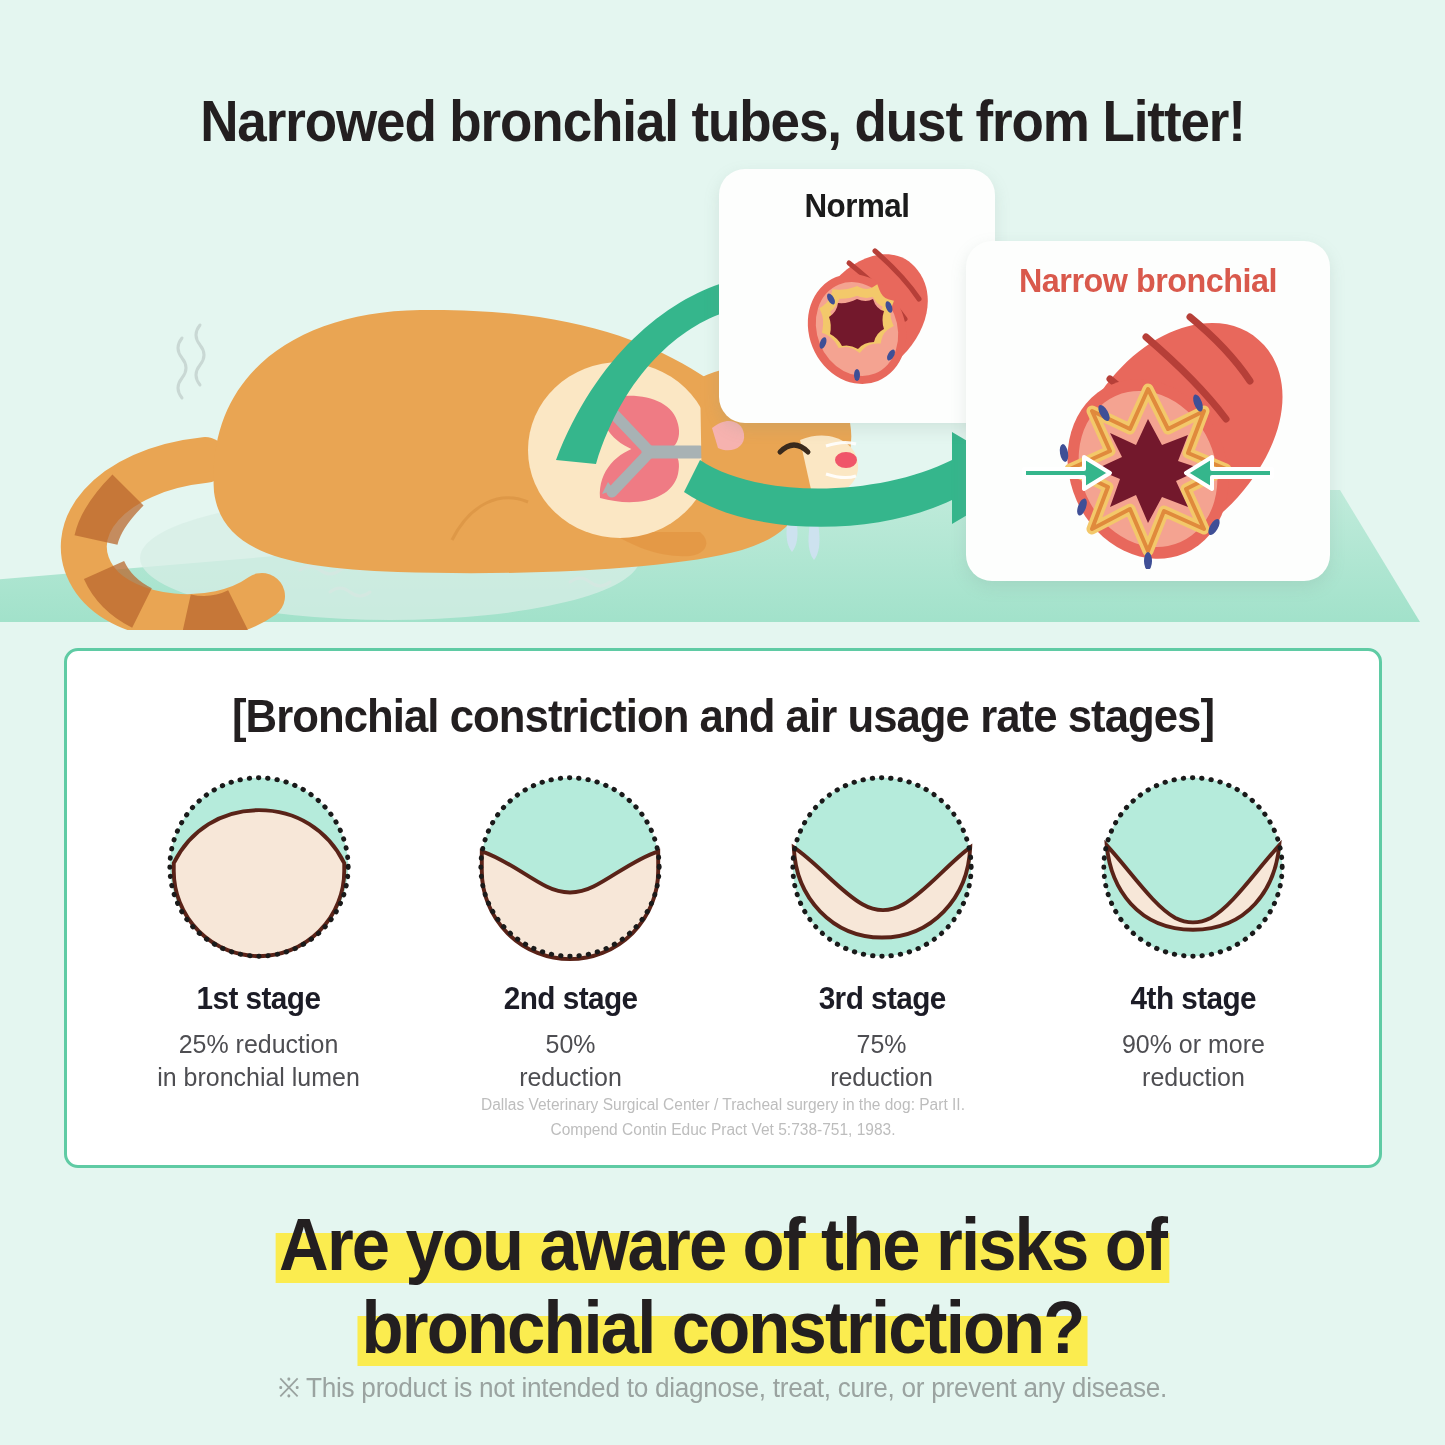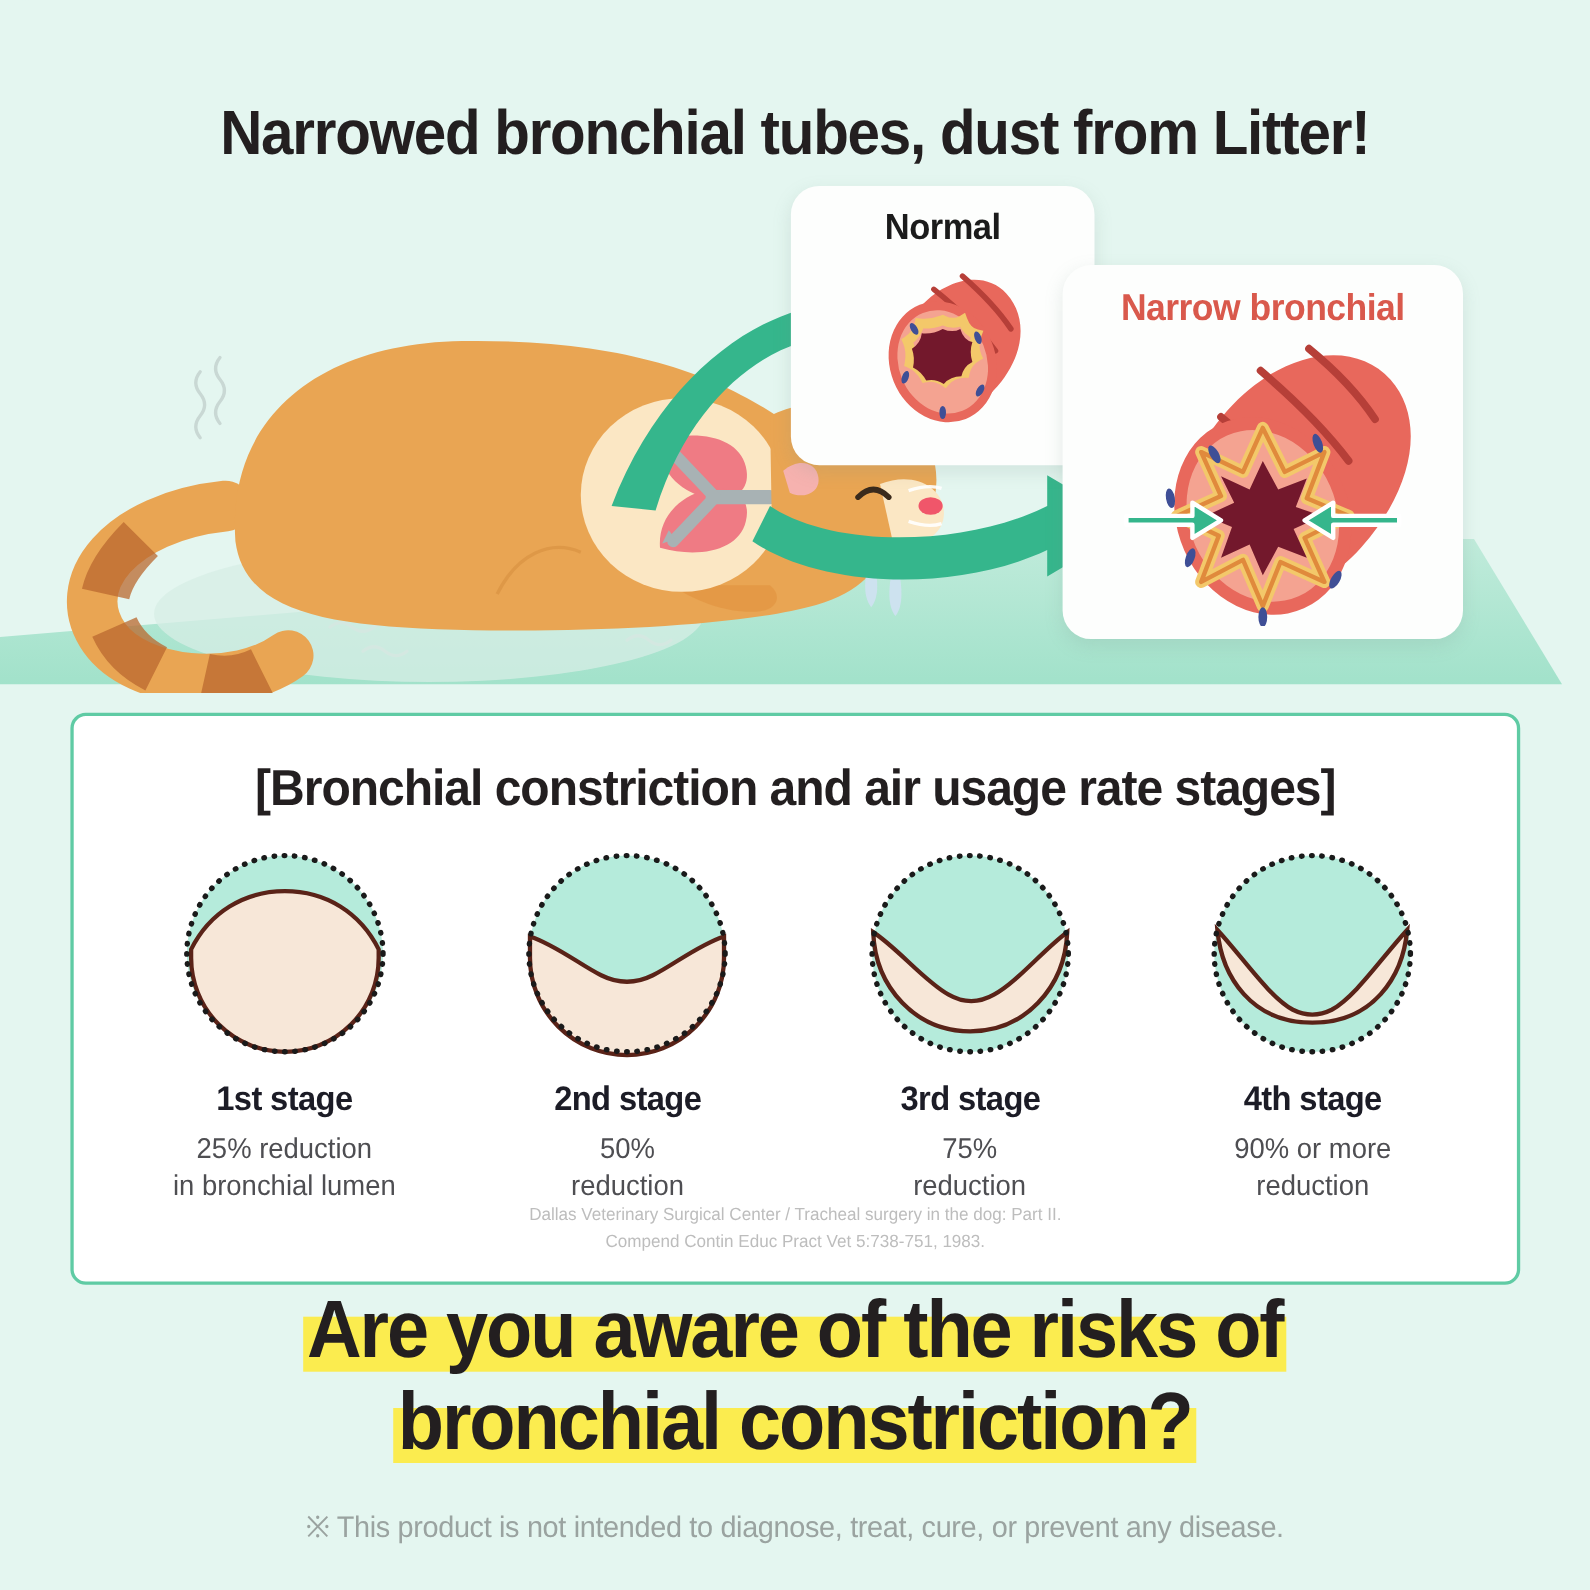--- a/index.html
+++ b/index.html
@@ -158,21 +158,21 @@
     line-height: 1.55;
     color: #bdbdbd;
     white-space: pre-line;
     transform: scaleX(0.97);
   }
 
   
   .cta {
     position: absolute;
     left: 0;
-    top: 1168px;
+    top: 1204px;
     width: 1445px;
     text-align: center;
   }
   .cta-line {
     position: relative;
     display: block;
     font-size: 74px;
     font-weight: 700;
     letter-spacing: -2px;
     color: #231f20;

